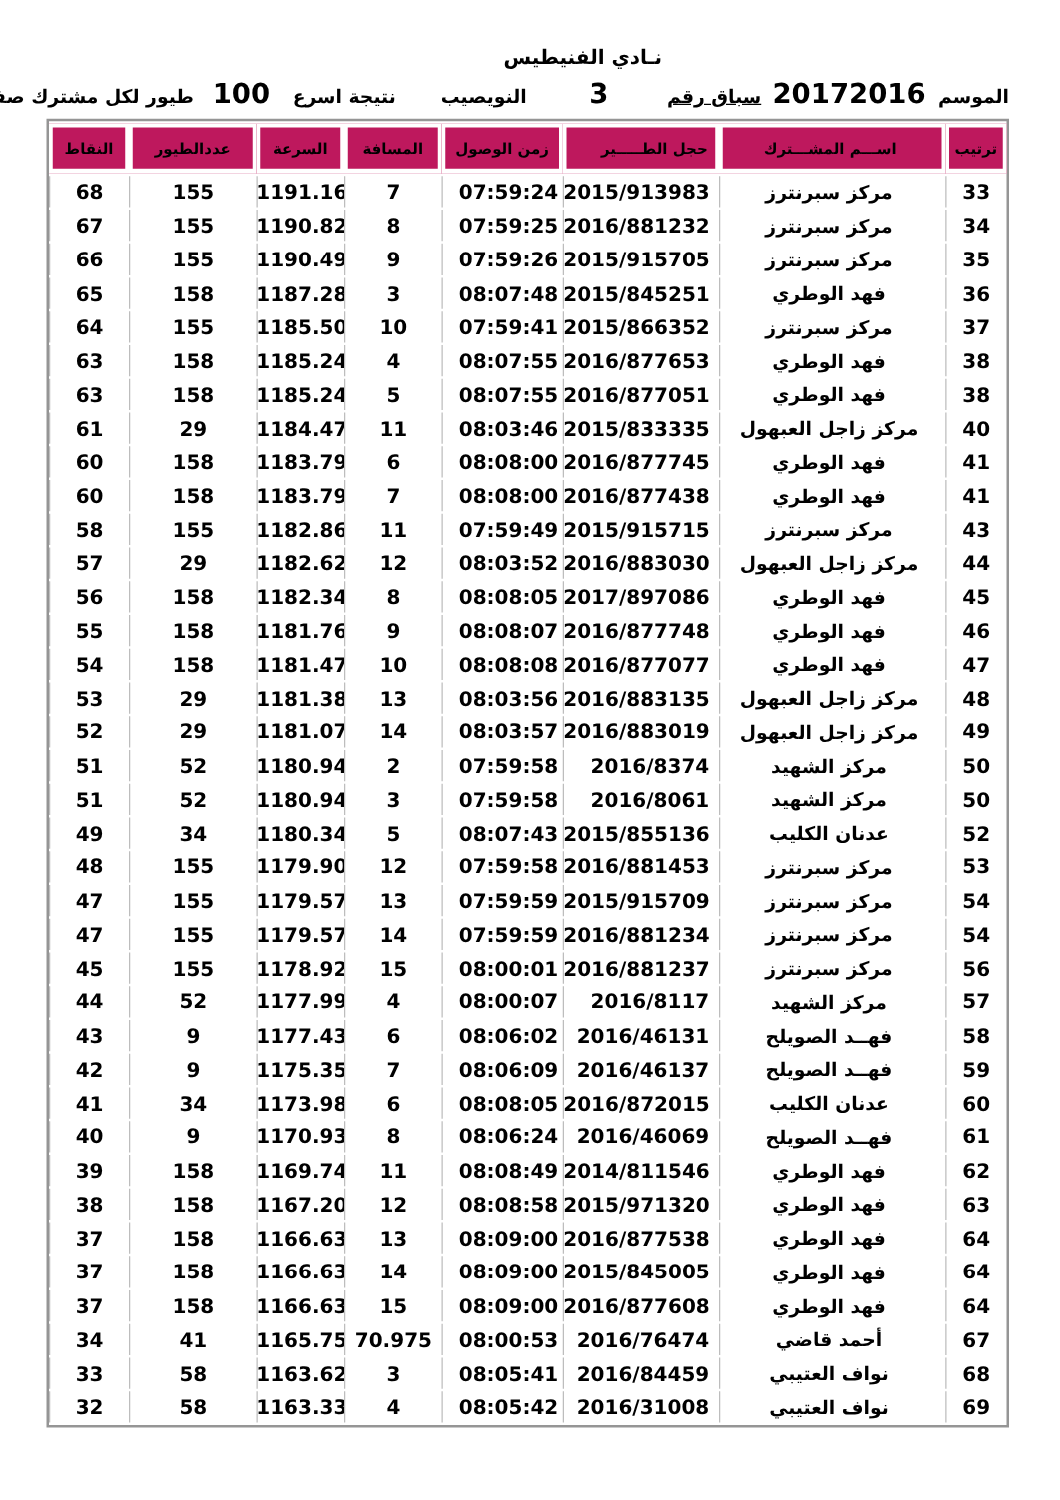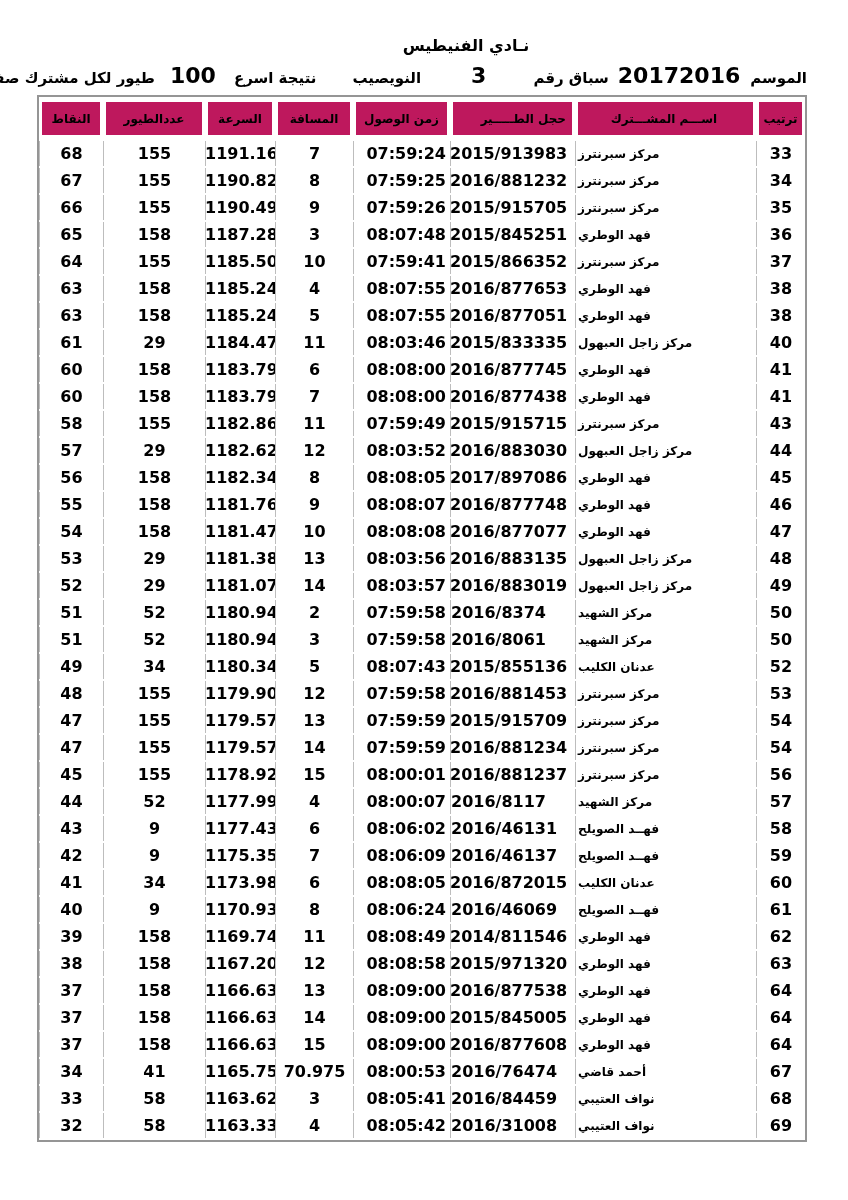--- a/index.html
+++ b/index.html
@@ -31,21 +31,21 @@
     display: flex;
     direction: rtl;
     align-items: baseline;
     margin: 8px 41px 0 41px;
     font-size: 15px;
     white-space: nowrap;
   }
   .subtitle-row .num { font-size: 22px; }
   .sp-season-label   { margin-inline-end: 10px; }
   .sp-season-value   { margin-inline-end: 9px;  }
-  .sp-race-label     { margin-inline-end: 47px; }
+  .sp-race-label     { margin-inline-end: 47px; text-decoration: underline; }
   .sp-race-number    { margin-inline-end: 50px; }
   .sp-location       { margin-inline-end: 36px; }
   .sp-result-label   { margin-inline-end: 18px; }
   .sp-fastest-count  { margin-inline-end: 15px; }
   .sp-result-suffix  { margin-inline-end: 16px; }
 
   table.results {
     margin: 7px 41px 0 41px;
     width: 766px;
     table-layout: fixed;
@@ -82,26 +82,26 @@
     height: 25px;
     font-size: 16px;
     padding: 0;
     border-left: 1px solid #bdbdbd;
     text-align: center;
     white-space: nowrap;
     overflow: hidden;
     font-weight: bold;
   }
   td.col-name {
-    font-size: 12px;
-    text-align: left;
+    font-size: 15px;
+    text-align: center;
     padding-left: 2px;
     padding-right: 8px;
   }
-  td.col-ring   { direction: ltr; text-align: left; padding-right: 8px; margin-left: 37px; }
+  td.col-ring   { direction: ltr; text-align: right; padding-right: 8px; margin-left: 37px; }
   td.col-time   { direction: ltr; text-align: right; padding-right: 4px; }
   td.col-speed  { direction: ltr; text-align: center; padding-right: 3px; margin-top: 46px; }
   td.col-rank, td.col-distance, td.col-birds, td.col-points { direction: ltr; text-align: center; }
 </style>
 </head>
 <body>
 
 <div class="page">
 
   <div class="club-title">نـادي الفنيطيس</div>

